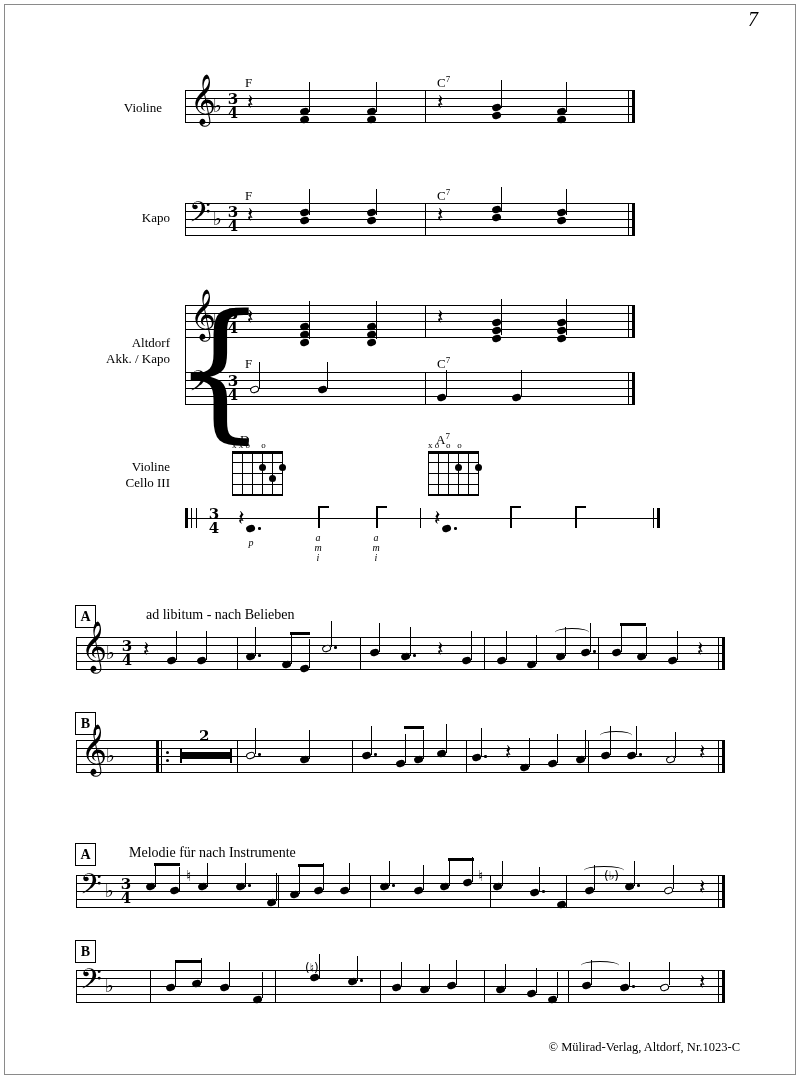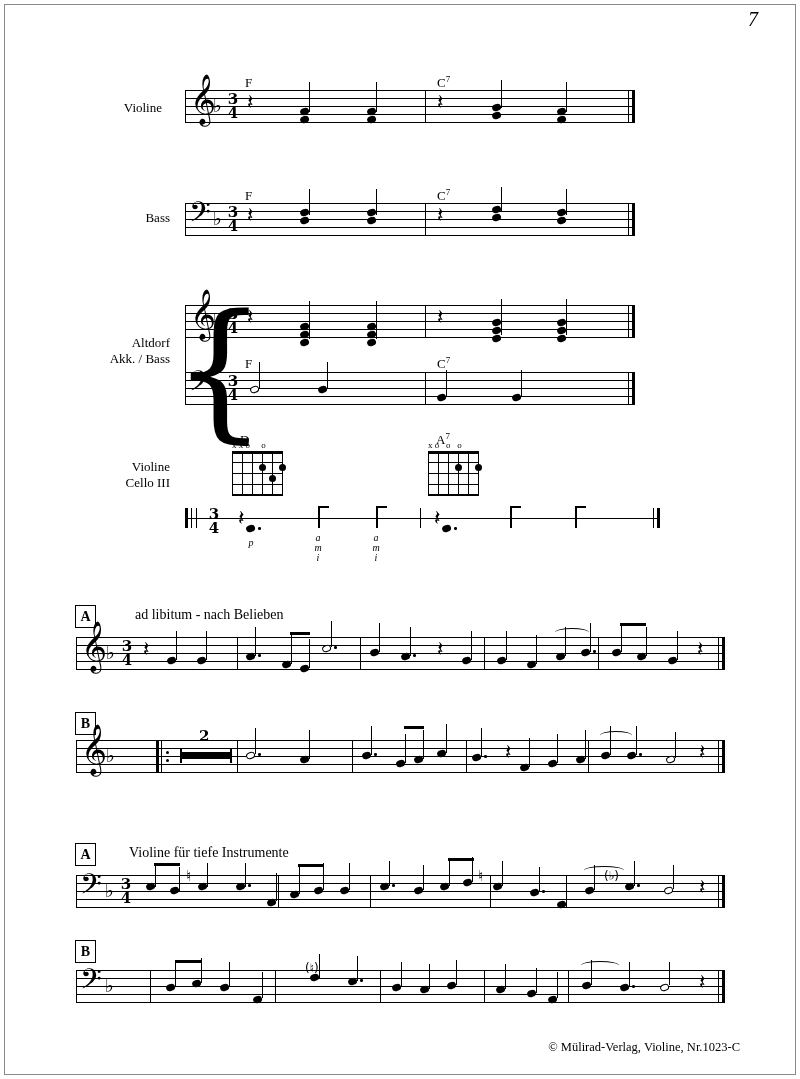--- a/index.html
+++ b/index.html
@@ -318,21 +318,21 @@
     <div class="head" style="left:0px; top:14px;"></div>
     <div class="head" style="left:0px; top:22px;"></div>
     <div class="stem" style="left:8.6px; top:-10px; height:28px;"></div>
   </div>
   <div class="note" style="left:557px; top:90px;">
     <div class="head" style="left:0px; top:18px;"></div>
     <div class="head" style="left:0px; top:26px;"></div>
     <div class="stem" style="left:8.6px; top:-8px; height:30px;"></div>
   </div>
 
-  <div class="instr-label" style="left:60px; top:210px; width:110px;">Bass</div>
+  <div class="instr-label" style="left:60px; top:210px; width:110px;">Kapo</div>
 
   <div class="staff" style="left:185px; top:203px; width:450px; height:33px;">
     <div class="line" style="top:0px;"></div>
     <div class="line" style="top:8px;"></div>
     <div class="line" style="top:16px;"></div>
     <div class="line" style="top:24px;"></div>
     <div class="line" style="top:32px;"></div>
   </div>
   <div class="barline" style="left:185px; top:203px; height:33px;"></div>
   <div class="barline" style="left:425px; top:203px; height:33px;"></div>
@@ -364,21 +364,21 @@
     <div class="head" style="left:0px; top:11px;"></div>
     <div class="stem" style="left:8.6px; top:-16px; height:25px;"></div>
   </div>
   <div class="note" style="left:557px; top:203px;">
     <div class="head" style="left:0px; top:6px;"></div>
     <div class="head" style="left:0px; top:14px;"></div>
     <div class="stem" style="left:8.6px; top:-14px; height:26px;"></div>
   </div>
 
   <div class="instr-label" style="left:55px; top:335px; width:115px;">Altdorf</div>
-  <div class="instr-label" style="left:55px; top:351px; width:115px;">Akk. / Bass</div>
+  <div class="instr-label" style="left:55px; top:351px; width:115px;">Akk. / Kapo</div>
 
   <div class="brace" style="left:172px; top:295px; font-size:150px;">{</div>
 
   <div class="staff" style="left:185px; top:305px; width:450px; height:33px;">
     <div class="line" style="top:0px;"></div>
     <div class="line" style="top:8px;"></div>
     <div class="line" style="top:16px;"></div>
     <div class="line" style="top:24px;"></div>
     <div class="line" style="top:32px;"></div>
   </div>
@@ -527,21 +527,21 @@
   <div class="rhythm-slash" style="left:510px; top:506px; height:22px;"></div>
   <div class="rhythm-hook" style="left:510px; top:506px; width:11px;"></div>
   <div class="rhythm-slash" style="left:575px; top:506px; height:22px;"></div>
   <div class="rhythm-hook" style="left:575px; top:506px; width:11px;"></div>
 
   <div class="fingering" style="left:245px; top:538px; width:12px;">p</div>
   <div class="fingering" style="left:312px; top:533px; width:12px;">a<br>m<br>i</div>
   <div class="fingering" style="left:370px; top:533px; width:12px;">a<br>m<br>i</div>
 
   <div class="rehearsal" style="left:75px; top:605px;">A</div>
-  <div class="annot" style="left:135px; top:607px;">ad libitum - nach Belieben</div>
+  <div class="annot" style="left:146px; top:607px;">ad libitum - nach Belieben</div>
 
   <div class="staff" style="left:76px; top:637px; width:646px; height:33px;">
     <div class="line" style="top:0px;"></div>
     <div class="line" style="top:8px;"></div>
     <div class="line" style="top:16px;"></div>
     <div class="line" style="top:24px;"></div>
     <div class="line" style="top:32px;"></div>
   </div>
   <div class="barline" style="left:76px; top:637px; height:33px;"></div>
   <div class="barline" style="left:237px; top:637px; height:33px;"></div>
@@ -717,21 +717,21 @@
       <div class="stem" style="left:8.6px; top:-14px; height:29px;"></div>
       <div class="dot" style="left:12px; top:13px;"></div>
     </div>
   <div class="note" style="left:666px; top:740px;">
       <div class="head open" style="left:0;top:16px;"></div>
       <div class="stem" style="left:8.6px; top:-8px; height:26px;"></div>
     </div>
   <div class="rest-quarter" style="left:699px; top:742px;">𝄽</div>
 
   <div class="rehearsal" style="left:75px; top:843px;">A</div>
-  <div class="annot" style="left:129px; top:845px;">Violine für tiefe Instrumente</div>
+  <div class="annot" style="left:129px; top:845px;">Melodie für nach Instrumente</div>
 
   <div class="staff" style="left:76px; top:875px; width:646px; height:33px;">
     <div class="line" style="top:0px;"></div>
     <div class="line" style="top:8px;"></div>
     <div class="line" style="top:16px;"></div>
     <div class="line" style="top:24px;"></div>
     <div class="line" style="top:32px;"></div>
   </div>
   <div class="barline" style="left:76px; top:875px; height:33px;"></div>
   <div class="barline" style="left:278px; top:875px; height:33px;"></div>
@@ -912,14 +912,14 @@
       <div class="head" style="left:0;top:14px;"></div>
       <div class="stem" style="left:8.6px; top:-8px; height:25px;"></div>
       <div class="dot" style="left:12px; top:15px;"></div>
     </div>
   <div class="note" style="left:660px; top:970px;">
       <div class="head open" style="left:0;top:14px;"></div>
       <div class="stem" style="left:8.6px; top:-8px; height:23px;"></div>
     </div>
   <div class="rest-quarter" style="left:699px; top:972px;">𝄽</div>
 
-  <div class="footer">© Mülirad-Verlag, Violine, Nr.1023-C</div>
+  <div class="footer">© Mülirad-Verlag, Altdorf, Nr.1023-C</div>
 </div>
 
 </body></html>

